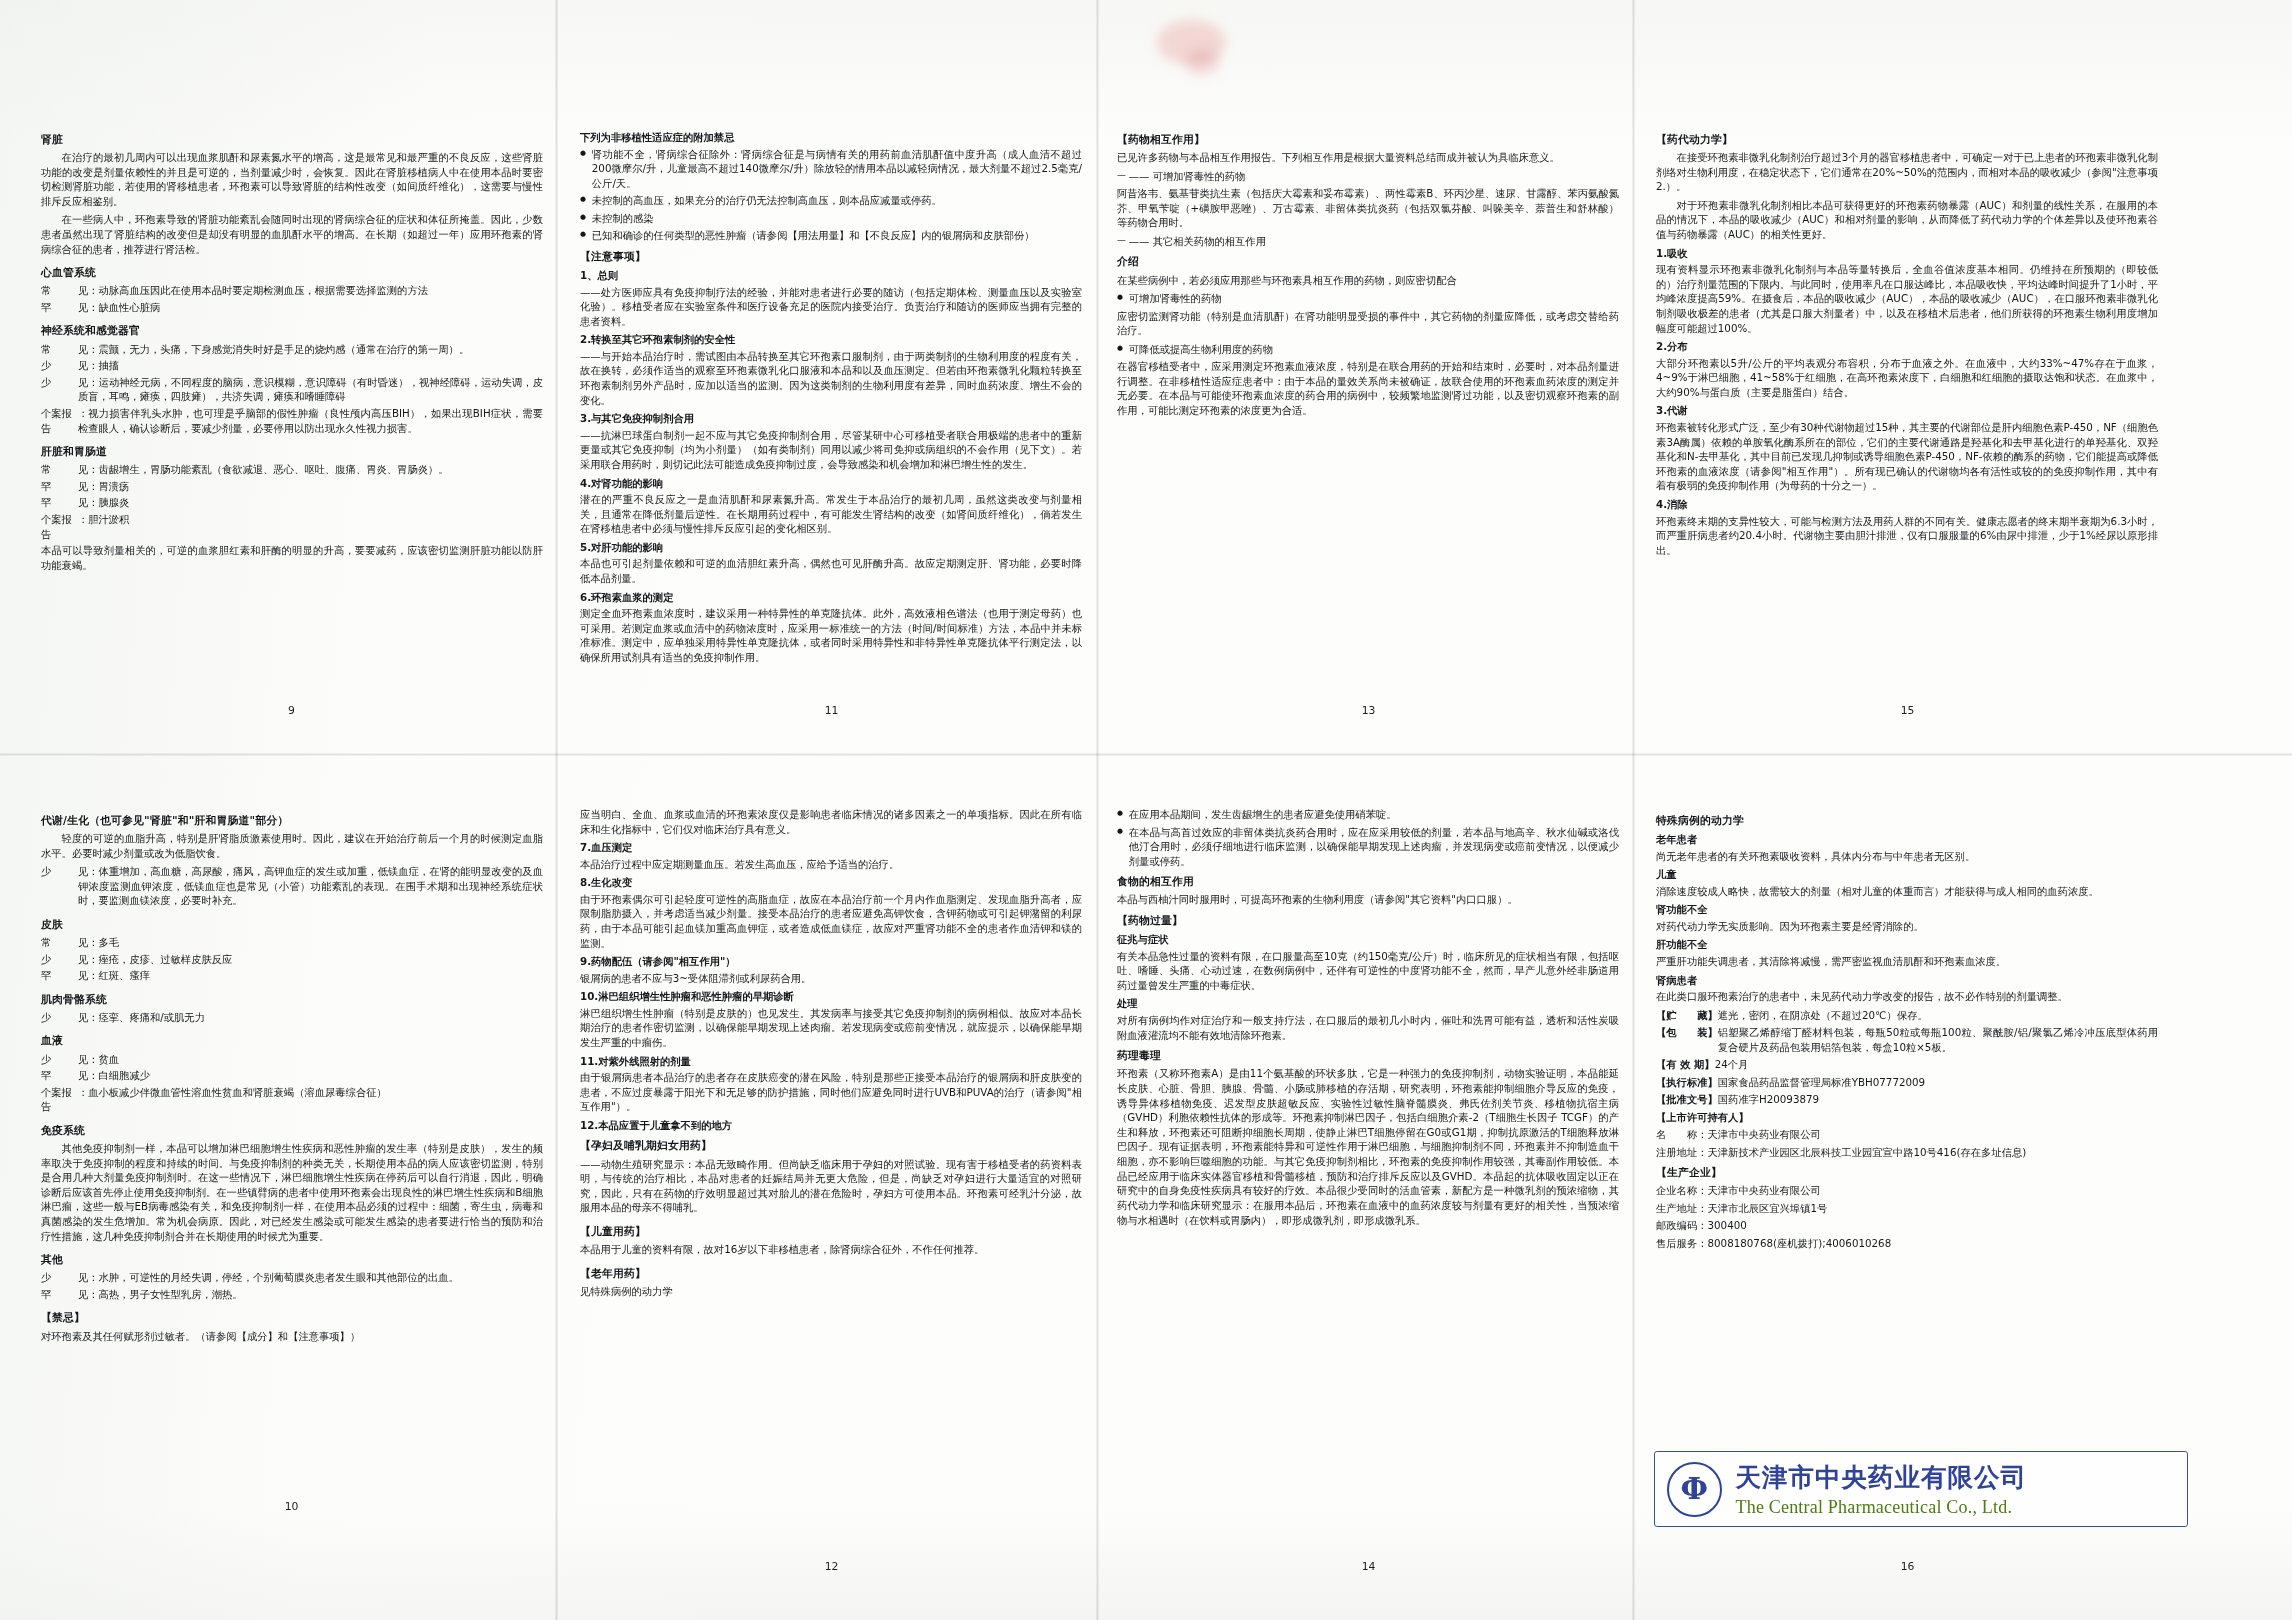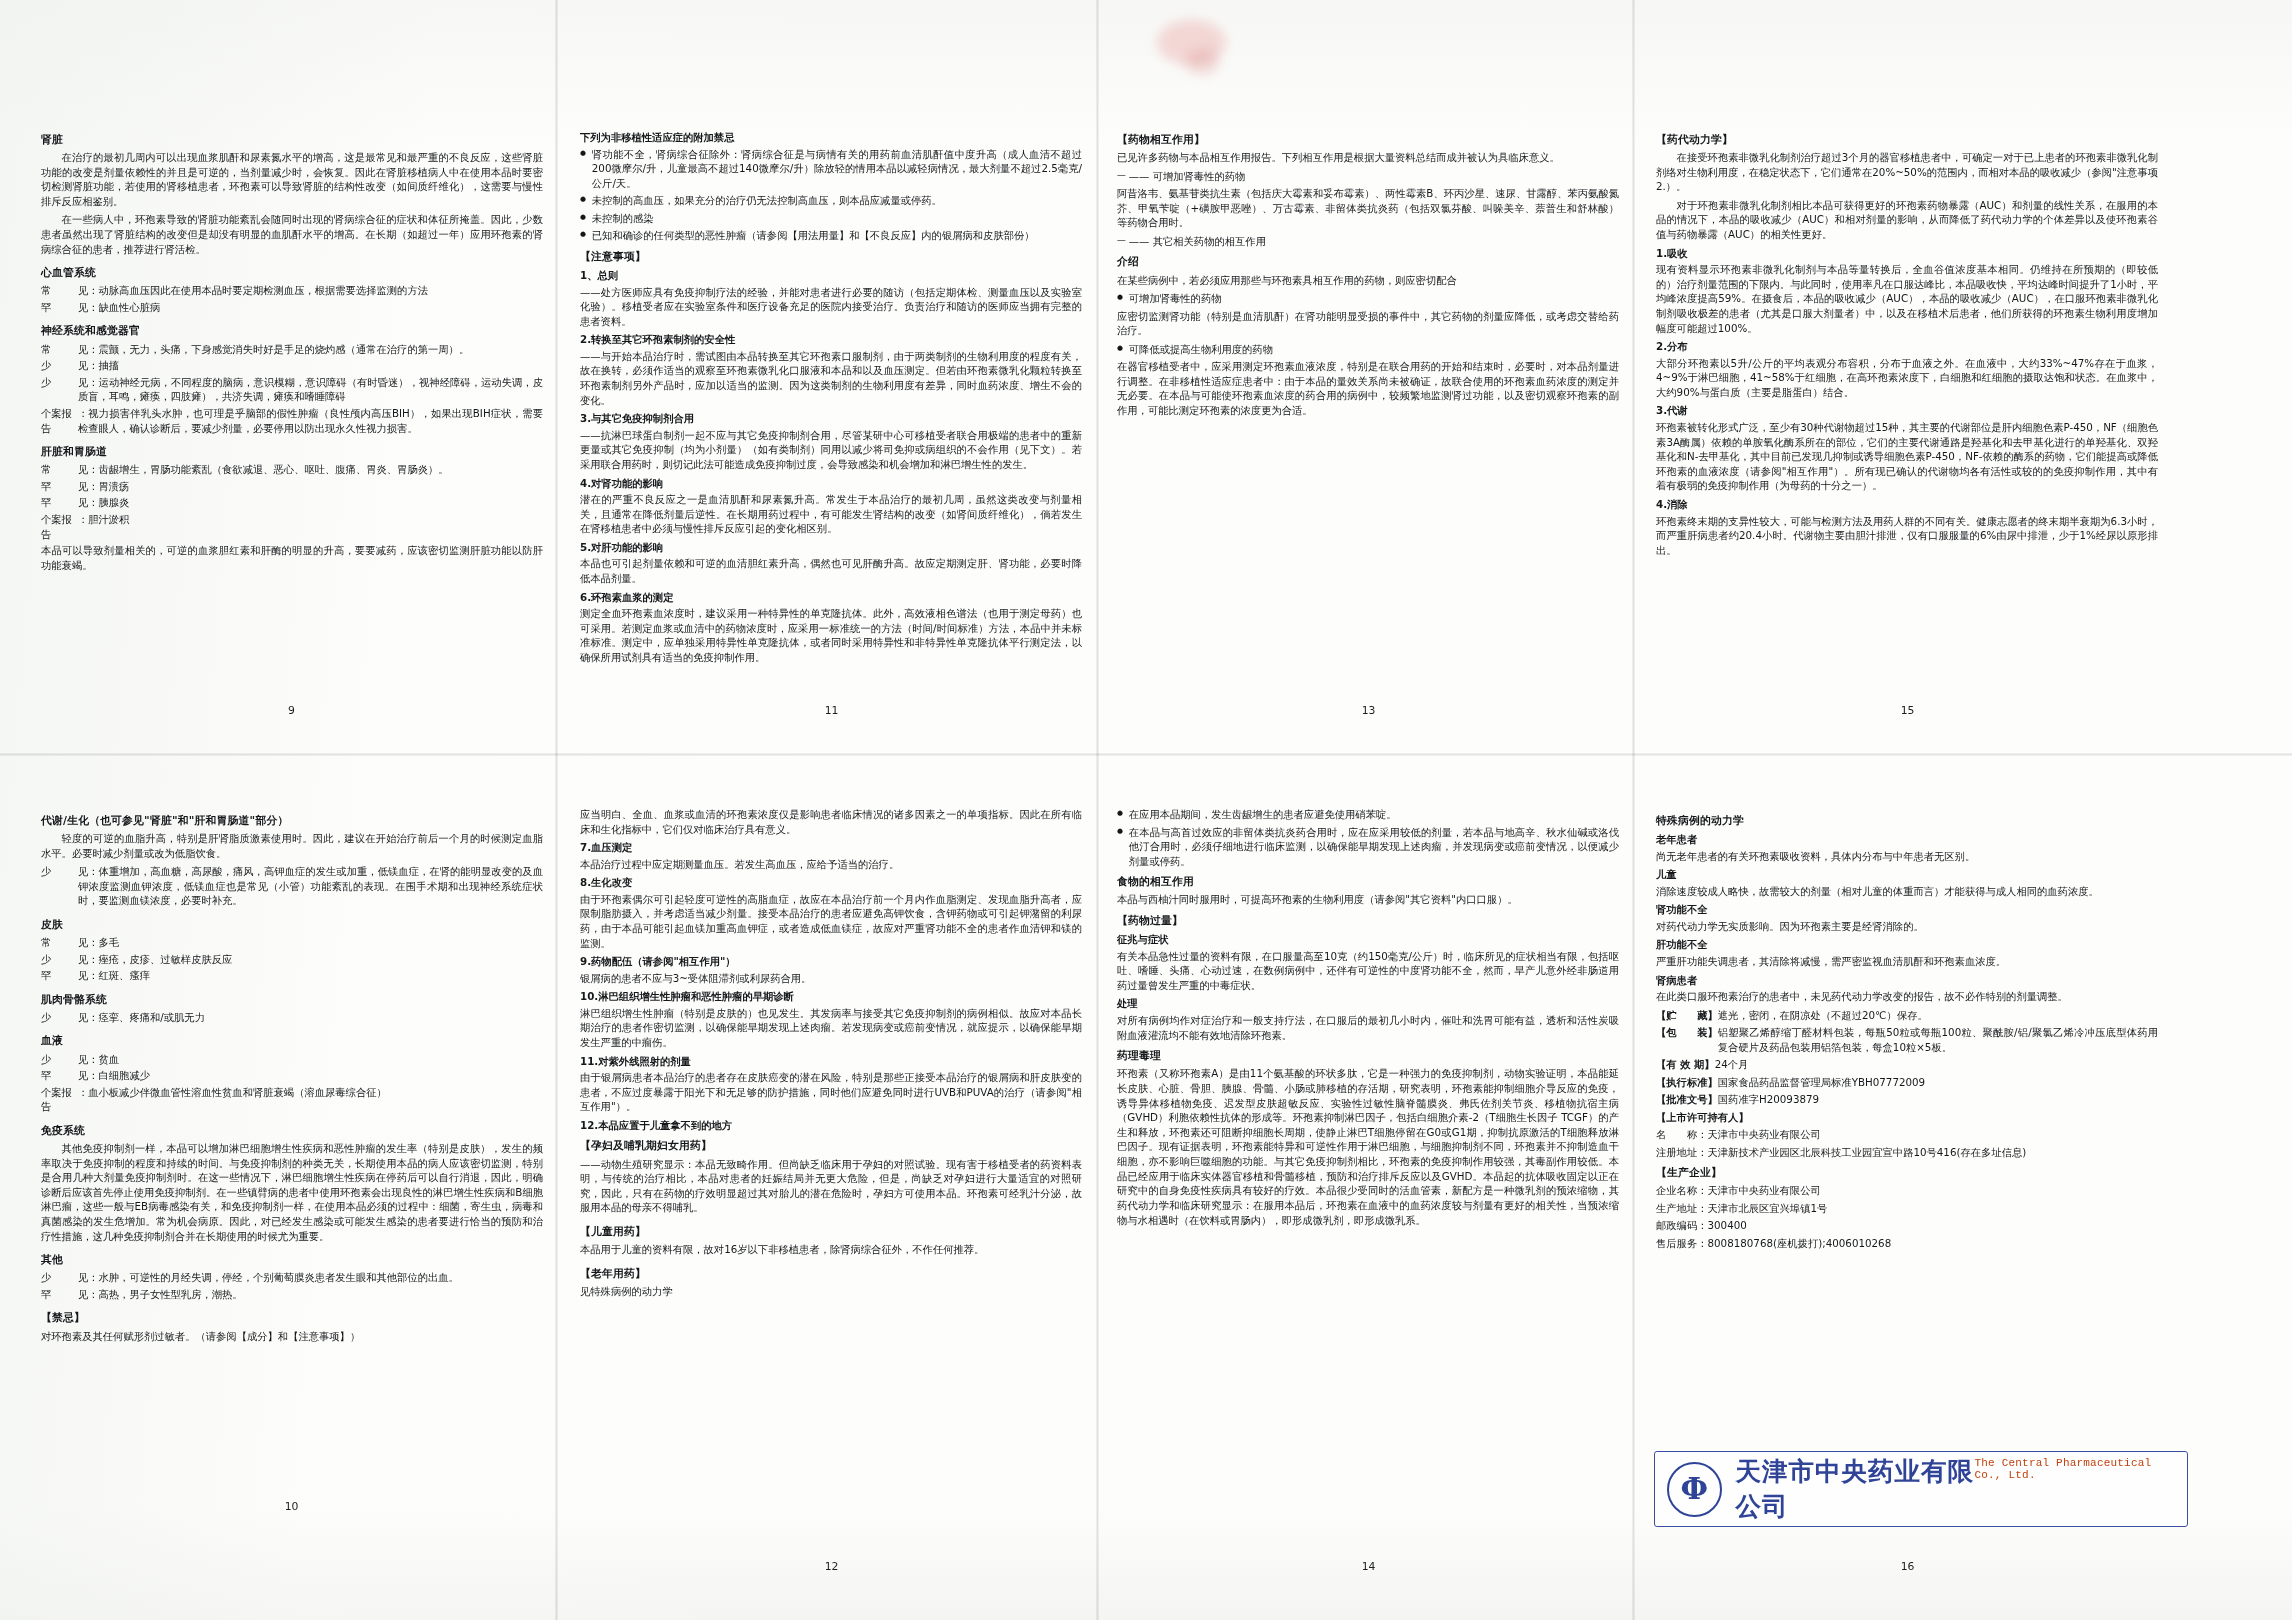--- a/index.html
+++ b/index.html
@@ -168,27 +168,27 @@
     font-family: "DejaVu Serif", serif;
   }
   #logo-text-cn {
     font-size: 25.5px;
     font-weight: bold;
     color: #2f4397;
     letter-spacing: 1px;
     font-family: "DejaVu Sans", sans-serif;
   }
   #logo-text-en {
-    font-size: 11px;
-    color: #c2410c;
+    font-size: 18px;
+    color: #4d7c0f;
     letter-spacing: 0.2px;
     margin-top: 2.9px;
-    font-family: Liberation Mono, monospace;
-  }
-  .logo-words { display: flex; flex-direction: row; justify-content: center; }
+    font-family: Liberation Serif, serif;
+  }
+  .logo-words { display: flex; flex-direction: column; justify-content: center; }
 </style>
 </head>
 <body>
 
 <div id="sheet"></div>
 <div class="fold" style="left:555px"></div>
 <div class="fold" style="left:1096px"></div>
 <div class="fold" style="left:1632px"></div>
 <div class="hfold" style="top:753px"></div>
 <div class="smudge" style="left:1157px;top:19.6px;width:69px;height:45px;background:rgba(216,60,60,0.18)"></div>

